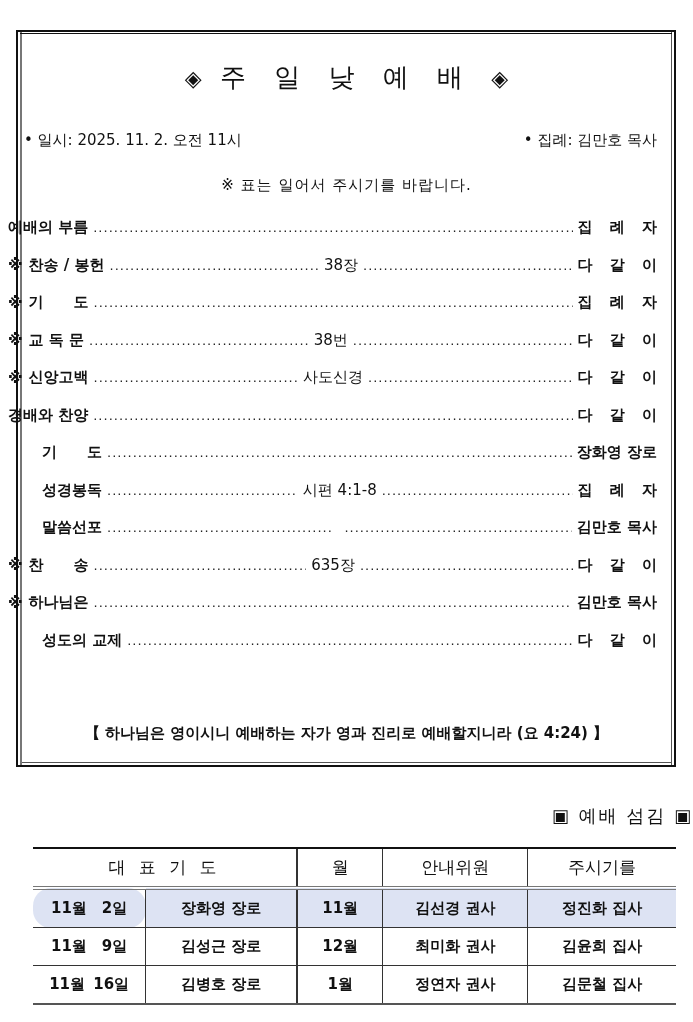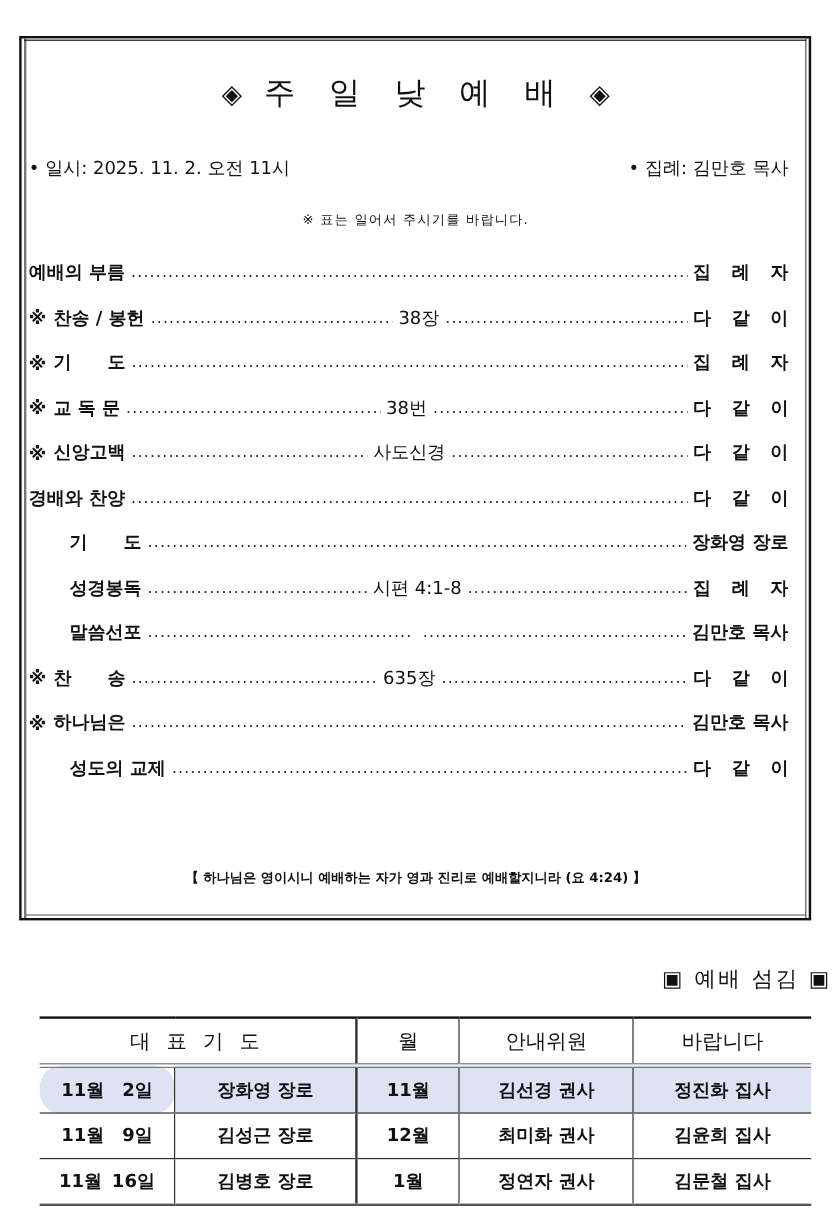--- a/index.html
+++ b/index.html
@@ -22,40 +22,40 @@
     position: absolute; left: 0; right: 0; top: 60px; text-align: center;
     font-size: 26px; letter-spacing: 10px; font-weight: normal;
   }
   .title .diamond { font-size: 22px; letter-spacing: 0; }
   .meta {
     position: absolute; left: 24px; right: 36px; top: 131px; font-size: 15px;
     display: flex; justify-content: space-between; gap: 32px;
   }
   .notice {
     position: absolute; left: 0; right: 0; top: 176px; text-align: center;
-    font-size: 11px; letter-spacing: 1px;
-  }
-  .order { position: absolute; left: 24px; right: 36px; top: 209px; }
+    font-size: 15px; letter-spacing: 1px;
+  }
+  .order { position: absolute; left: 8px; right: 36px; top: 209px; }
   .row {
     height: 37.5px; display: flex; align-items: center; font-size: 15px; font-weight: bold;
     white-space: nowrap; overflow: hidden;
   }
   .row.indent { padding-left: 34px; }
   .row .lbl { flex: 0 0 auto; }
   .row .dots {
     flex: 1 1 auto; overflow: hidden; margin: 0 5px; letter-spacing: 1px;
     font-weight: normal; color: #222; font-size: 13px;
   }
   .row .dots::after { content: "........................................................................................................................................................................................................"; }
   .row .mid { flex: 0 0 auto; font-weight: normal; }
   .row .who { flex: 0 0 auto; font-weight: bold; letter-spacing: 0px; }
   .row .who.spaced { letter-spacing: 6px; margin-right: -6px; }
   .row .mark { margin-right: 6px; }
   .verse {
-    position: absolute; left: 0; right: 0; top: 724px; text-align: center; font-size: 11px; font-weight: bold;
+    position: absolute; left: 0; right: 0; top: 724px; text-align: center; font-size: 15px; font-weight: bold;
   }
   .sub-title {
     position: absolute; left: 0; right: 0; top: 804px; text-align: right; font-size: 18px; letter-spacing: 2px;
   }
   table.duty {
     position: absolute; left: 33px; top: 847px; width: 643px; border-collapse: collapse;
     font-size: 15px;
   }
   table.duty th, table.duty td { text-align: center; padding: 0; }
   table.duty th {
@@ -177,21 +177,21 @@
   <span>예배 섬김</span>
   <span>▣</span>
 </div>
 
 <table class="duty">
   <thead>
     <tr>
       <th colspan="2" style="letter-spacing:4px;">대 표 기 도</th>
       <th class="c3">월</th>
       <th class="c4">안내위원</th>
-      <th class="c5">바랍니다</th>
+      <th class="c5">주시기를</th>
     </tr>
   </thead>
   <tbody>
     <tr class="hl">
       <td class="c1 dt">11월　2일</td>
       <td class="c2">장화영 장로</td>
       <td class="c3">11월</td>
       <td class="c4">김선경 권사</td>
       <td class="c5">정진화 집사</td>
     </tr>

